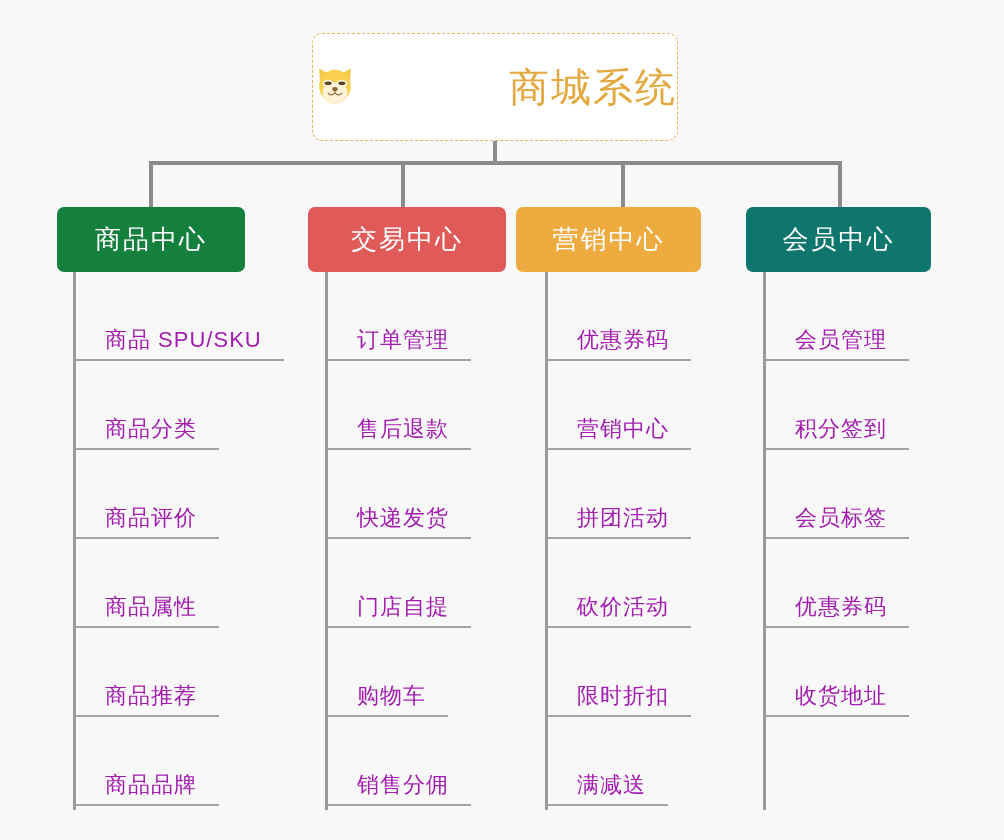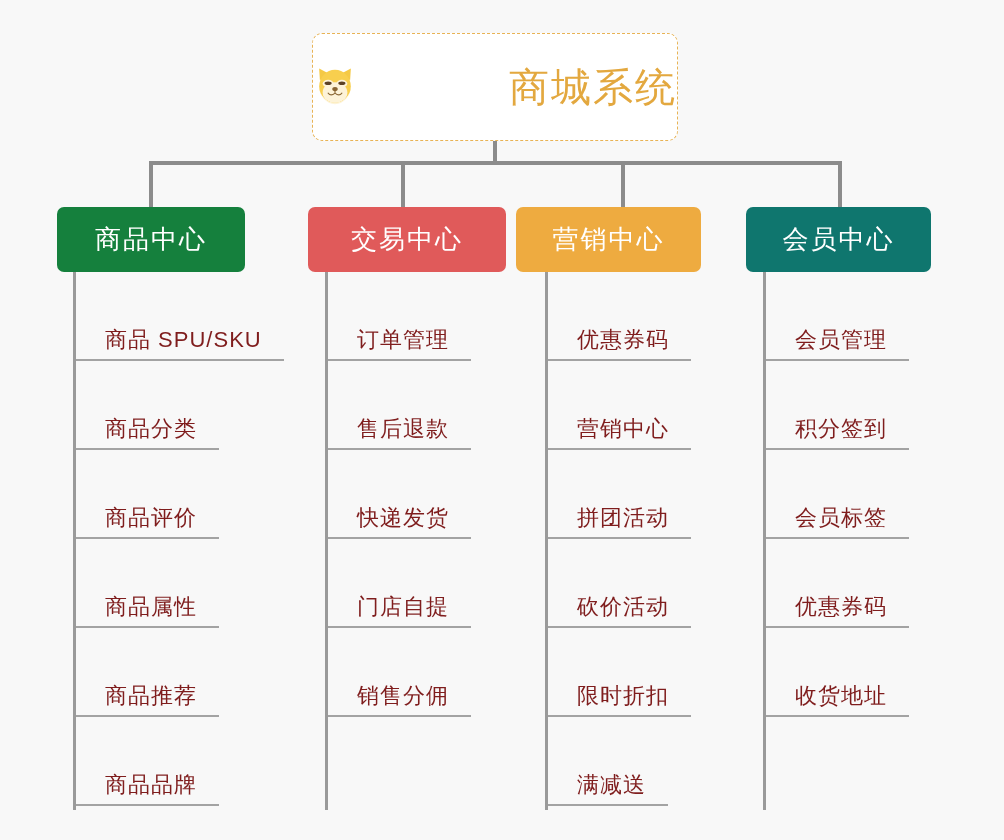--- a/index.html
+++ b/index.html
@@ -117,21 +117,21 @@
     display: flex;
     align-items: flex-end;
     padding-left: 3px;
   }
   .leaf-label {
     display: inline-block;
     padding: 0 22px 6px 29px;
     border-bottom: 2px solid #a3a3a3;
     font-size: 22px;
     line-height: 1.25;
-    color: #7f1d1d;
+    color: #a21caf;
     white-space: nowrap;
     letter-spacing: 1px;
   }
 </style>
 </head>
 <body>
 
 <div id="diagram">
 
   <div class="root-node">
@@ -204,20 +204,23 @@
           <li class="leaf-item">
             <span class="leaf-label">售后退款</span>
           </li>
           <li class="leaf-item">
             <span class="leaf-label">快递发货</span>
           </li>
           <li class="leaf-item">
             <span class="leaf-label">门店自提</span>
           </li>
           <li class="leaf-item">
+            <span class="leaf-label">购物车</span>
+          </li>
+          <li class="leaf-item">
             <span class="leaf-label">销售分佣</span>
           </li>
         </ul>
       </div>
       <div class="conn conn-drop" style="left: 621px;"></div>
       <div class="cat-box" style="left: 516px; width: 185px; background: rgb(238, 171, 64);">
         <span>营销中心</span>
       </div>
       <div class="leaf-col" style="left: 545px; top: 272px;">
         <div class="leaf-rail" style="height: 538px;"></div>

